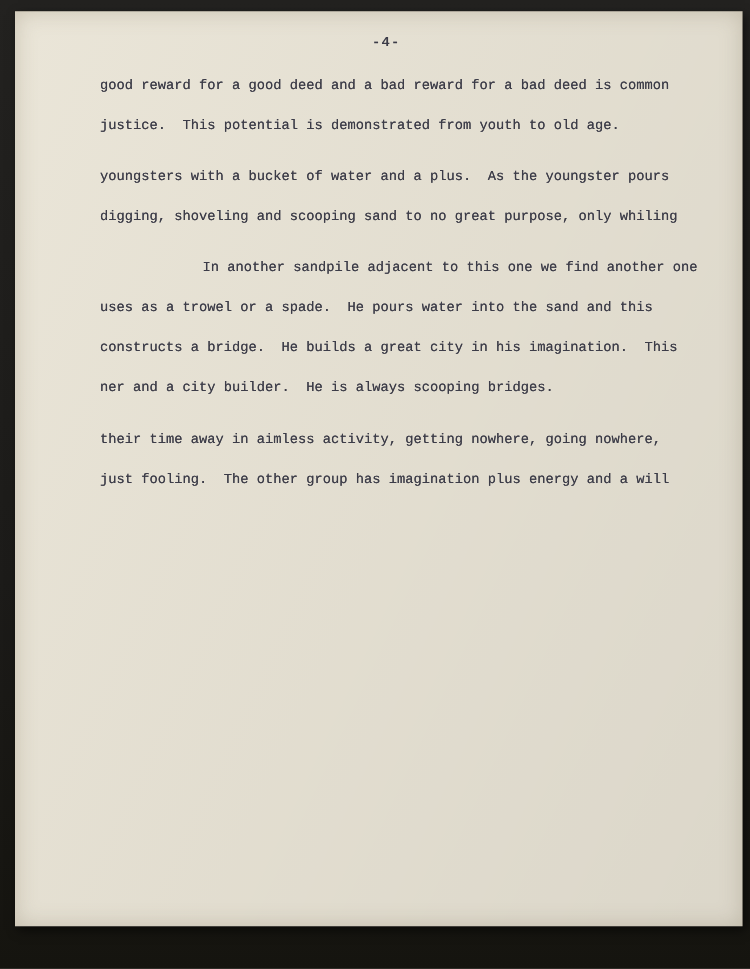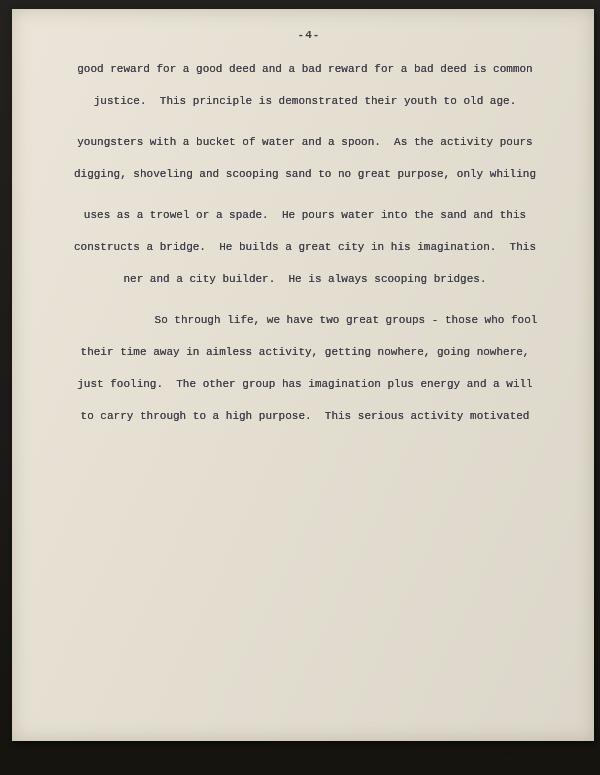--- a/index.html
+++ b/index.html
@@ -42,51 +42,49 @@
     margin: 0 0 12px 10px;
     font-weight: bold;
   }
   .document-text {
     color: #3c3c48;
     font-size: 11px;
     line-height: 32px;
     text-shadow: 0 0 0.4px rgba(60,60,72,0.85);
   }
   .paragraph {
-    margin: 0 0 9px 2px;
-    text-align: center;
+    margin: 0 0 9px 12px;
   }
   .line {
     white-space: pre;
   }
   .line.first-indent {
     text-indent: 82px;
   }
 </style>
 </head>
 <body>
 
 <div class="scan-backdrop"></div>
 
 <div class="paper">
   <div class="page-number">-4-</div>
   <div class="document-text">
       <div class="paragraph">
         <div class="line">good reward for a good deed and a bad reward for a bad deed is common</div>
-        <div class="line">justice.  This principle is demonstrated their youth to old age.</div>
+        <div class="line">justice.  This potential is demonstrated from youth to old age.</div>
       </div>
       <div class="paragraph">
-        <div class="line">youngsters with a bucket of water and a spoon.  As the activity pours</div>
+        <div class="line">youngsters with a bucket of water and a plus.  As the youngster pours</div>
         <div class="line">digging, shoveling and scooping sand to no great purpose, only whiling</div>
       </div>
       <div class="paragraph">
+        <div class="line first-indent">In another sandpile adjacent to this one we find another one</div>
         <div class="line">uses as a trowel or a spade.  He pours water into the sand and this</div>
         <div class="line">constructs a bridge.  He builds a great city in his imagination.  This</div>
         <div class="line">ner and a city builder.  He is always scooping bridges.</div>
       </div>
       <div class="paragraph">
-        <div class="line first-indent">So through life, we have two great groups - those who fool</div>
         <div class="line">their time away in aimless activity, getting nowhere, going nowhere,</div>
         <div class="line">just fooling.  The other group has imagination plus energy and a will</div>
-        <div class="line">to carry through to a high purpose.  This serious activity motivated</div>
       </div>
     </div>
 </div>
 
 </body></html>

